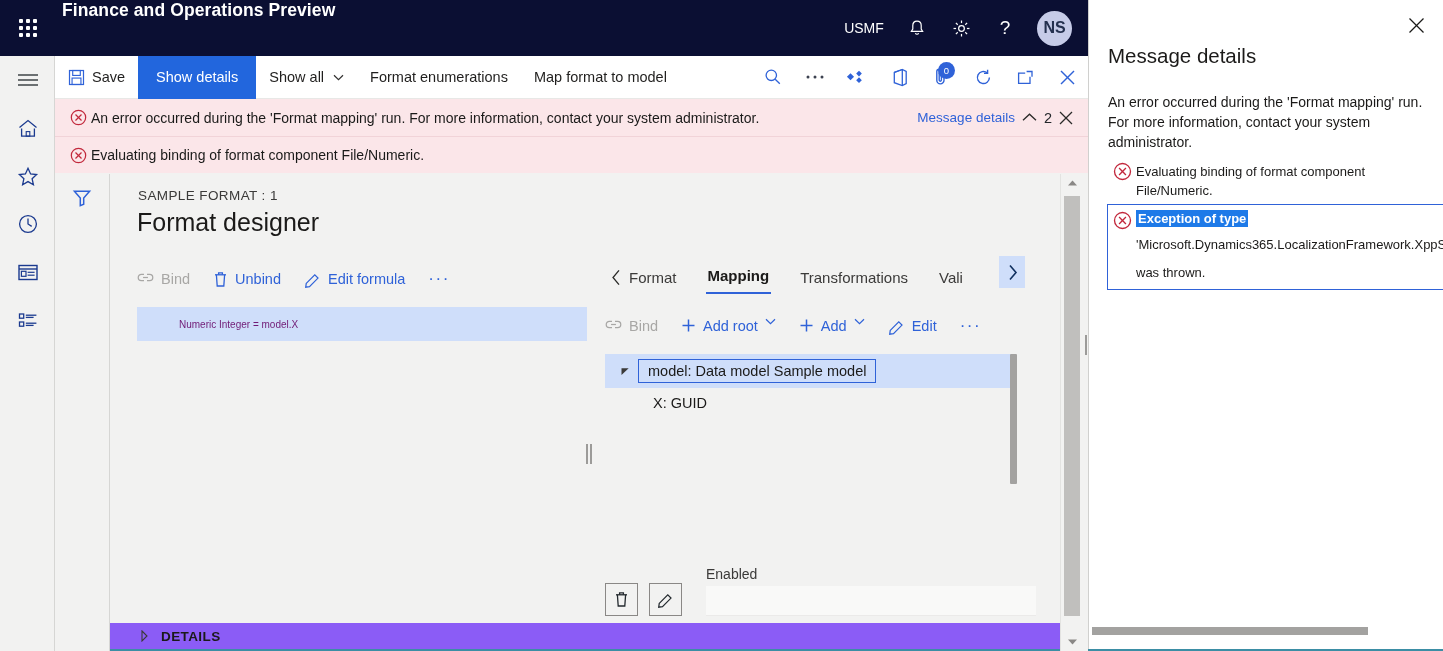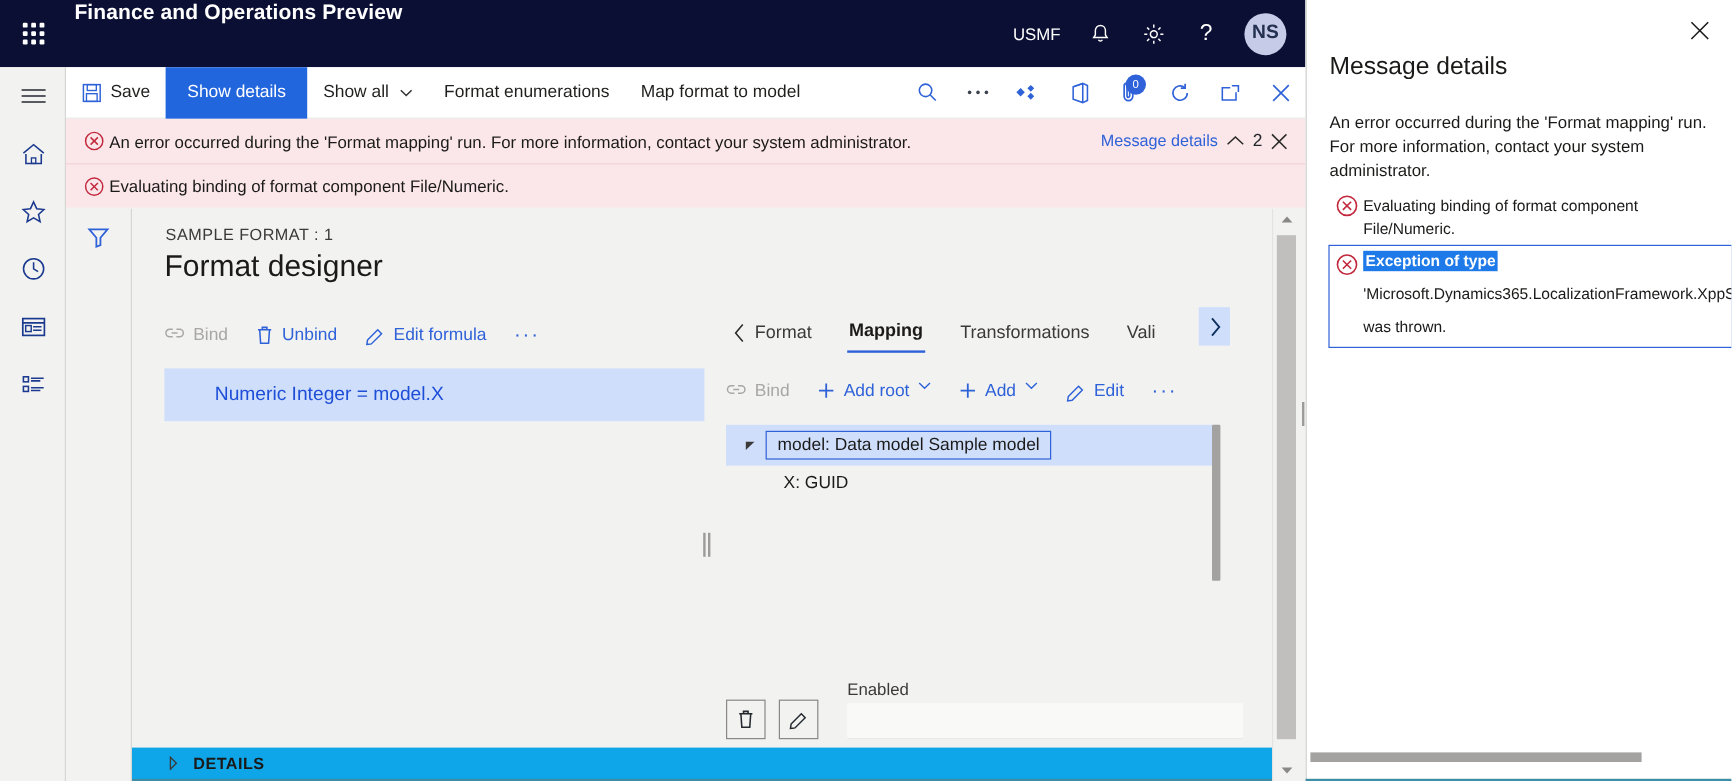--- a/index.html
+++ b/index.html
@@ -115,22 +115,22 @@
   
   .lpane { position: absolute; left: 27px; top: 88px; width: 450px; }
   .mini-toolbar { display: flex; align-items: center; height: 34px; }
   .mt {
     display: flex; gap: 7px; font-size: 14.5px; color: #2f62d8;
     padding: 0 11px 0 0; margin-right: 12px; cursor: pointer; white-space: nowrap;
   }
   .mt.disabled { color: #a8a7a5; cursor: default; }
   .mt.ell { font-size: 17px; letter-spacing: 1.5px; padding-top: 0px; }
   .list-row {
-    margin-top: 11px; height: 44px; background: #cfdefa; display: flex; align-items: center;
-    padding-left: 42px; font-size: 16px; color: #1d4ed8; cursor: pointer;
+    margin-top: 11px; height: 34px; background: #cfdefa; display: flex; align-items: center;
+    padding-left: 42px; font-size: 10px; color: #701a75; cursor: pointer;
   }
 
   
   .rpane { position: absolute; left: 495px; top: 82px; width: 420px; }
   .tabs { display: flex; align-items: flex-end; height: 38px; position: relative; }
   .tab-back { width: 22px; display: flex; align-items: center; justify-content: center; color: #2a2a28; cursor: pointer; padding-bottom: 8px; }
   .tab {
     font-size: 15px; color: #3b3a39; padding: 0 2px 8px 2px; margin-right: 27px; cursor: pointer; white-space: nowrap;
   }
   .tab.active { color: #1b1a19; font-weight: bold; border-bottom: 2.5px solid #2f62d8; }
@@ -161,21 +161,21 @@
   }
   .enabled-field { margin-left: 13px; }
   .enabled-label { font-size: 14px; color: #3b3a39; margin-bottom: 4px; }
   .enabled-input {
     width: 330px; height: 30px; background: #f9f9f8; border: none; border-bottom: 1px solid #ebeae9; cursor: text;
   }
 
   
   .details {
     position: absolute; left: 110px; bottom: 0px; width: 950px; height: 28px;
-    display: flex; align-items: center; padding-left: 30px; border-bottom: 2px solid #3b8ea5; background: #0ea5e9;
+    display: flex; align-items: center; padding-left: 30px; border-bottom: 2px solid #3b8ea5; background: #8b5cf6;
   }
   .details .dcaret { font-size: 10px; color: #3b3a39; margin-right: 12px; }
   .details .dlabel { font-size: 13.5px; font-weight: bold; color: #1b1a19; letter-spacing: .4px; }
 
   
   .vsb {
     position: absolute; left: 1060px; top: 174px; width: 22px; height: 477px; background: #f2f2f1;
     border-left: 1px solid #e3e3e1;
   }
   .vsb-arrow { width: 22px; height: 18px; display: flex; align-items: center; justify-content: center; cursor: pointer; color: #8a8886; font-size: 9px; }

